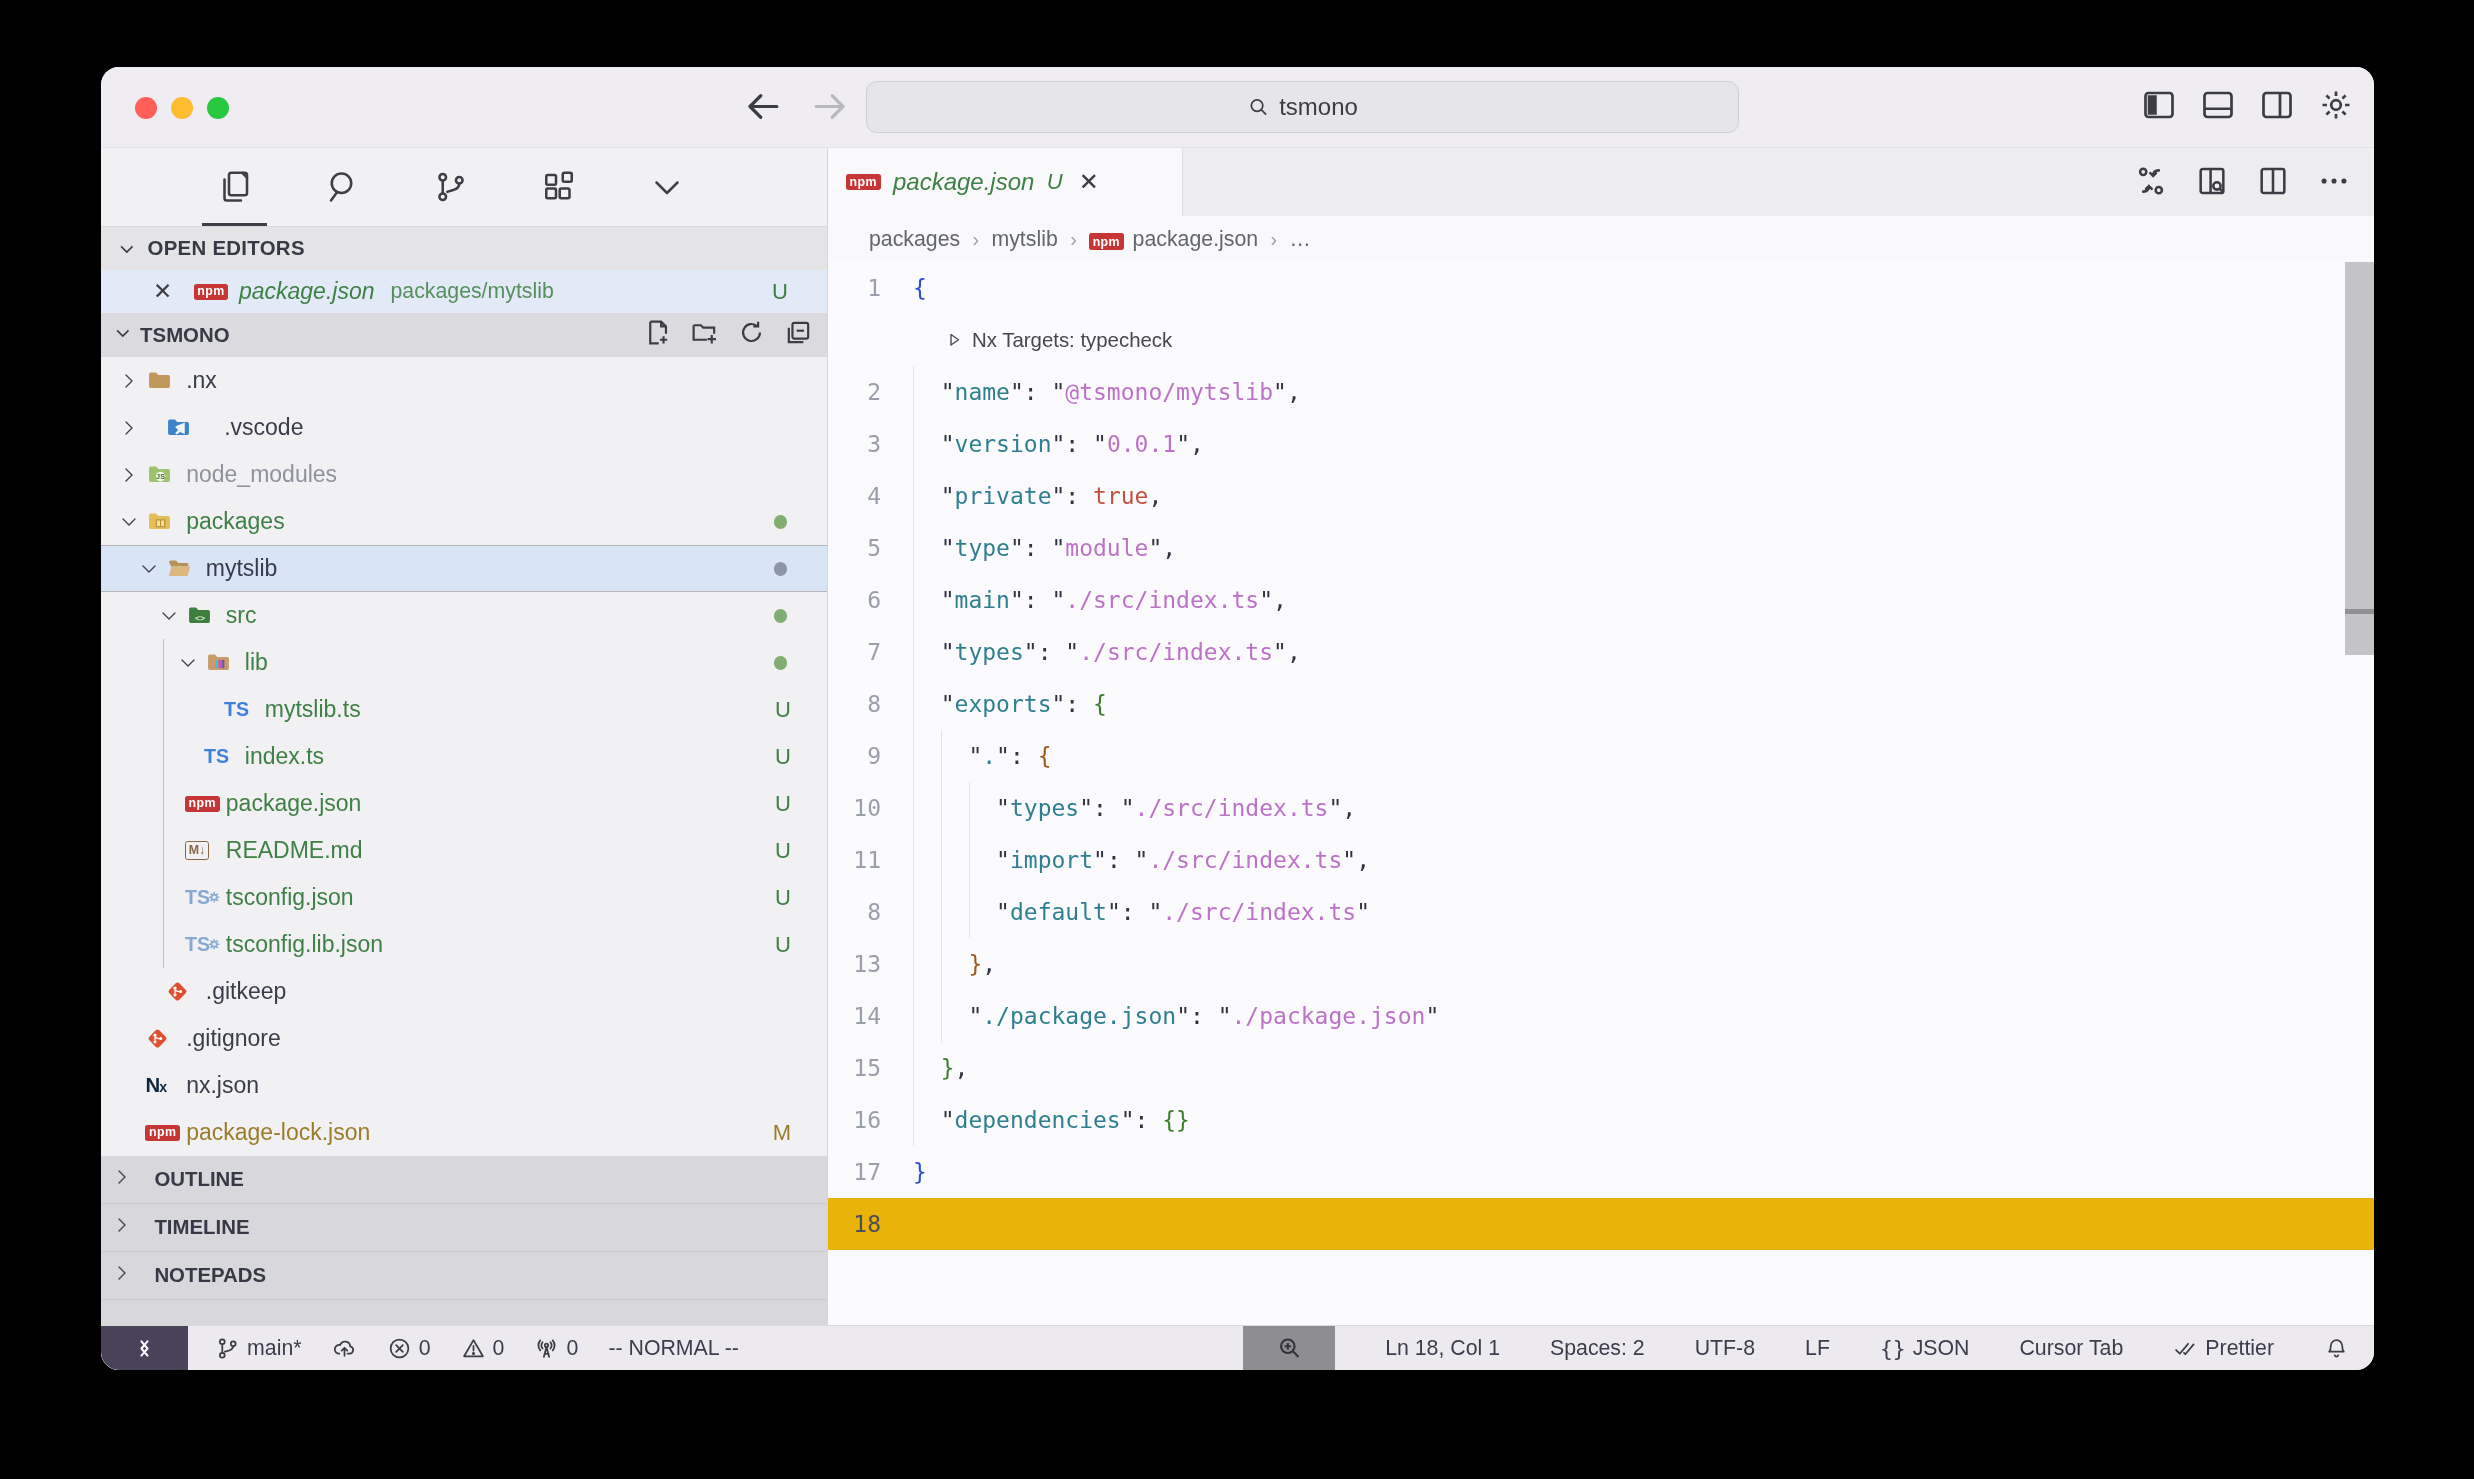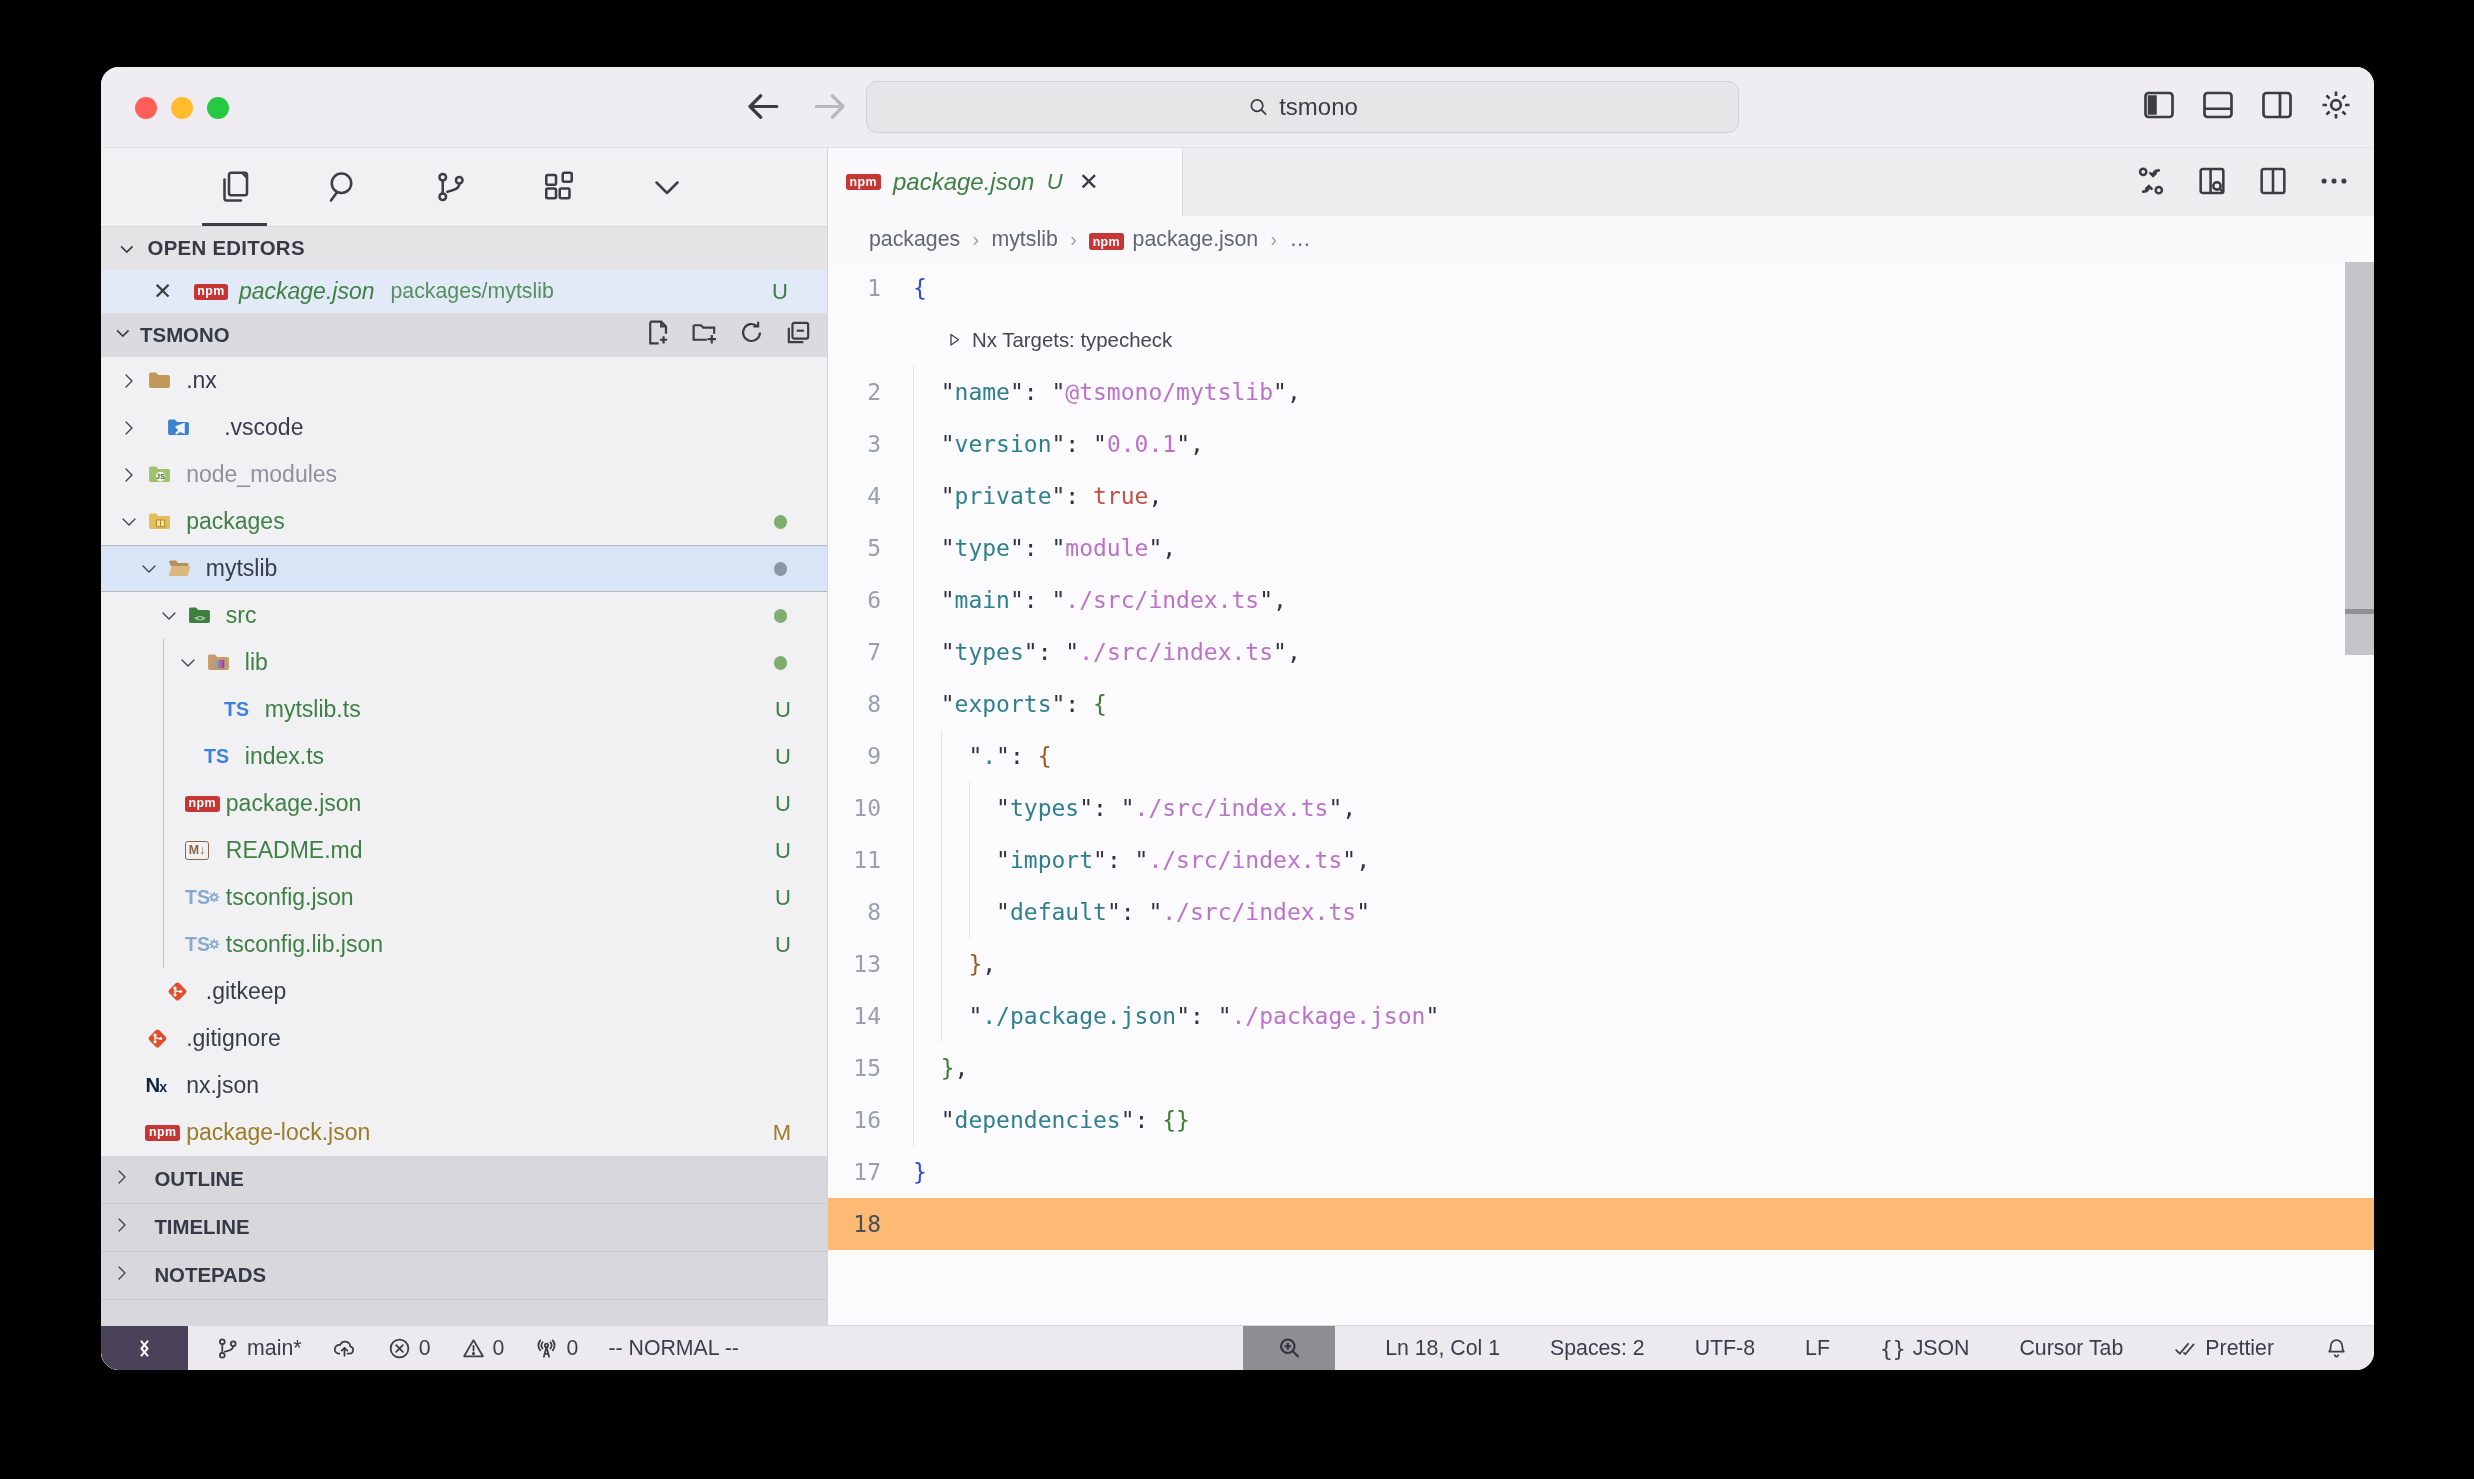--- a/index.html
+++ b/index.html
@@ -63,21 +63,21 @@
   .tab-name{font-style:italic;color:#3e8045;}
   .tab-dirty{font-style:italic;color:#3e8045;font-size:22px;}
   .tab-close{color:#3c3c44;font-size:24px;margin-left:3.6px;}
   .ed-actions{margin-left:auto;display:flex;align-items:center;gap:27px;padding-right:23px;}
   .ed-actions svg{width:34px;height:34px;}
   .breadcrumbs{height:46px;flex:0 0 46px;background:#f9f8fa;display:flex;align-items:center;
                font-size:21.3px;color:#62666f;padding-left:41px;gap:12.4px;}
   .crumb-sep{color:#9b9fa8;font-size:19.6px;}
   .code-wrap{position:relative;flex:1;overflow:hidden;background:#fbfafc;}
   .code-row{display:flex;height:52px;line-height:52px;font-family:"DejaVu Sans Mono",monospace;font-size:23px;position:relative;}
-  .code-row.current{background:#fdba74;}
+  .code-row.current{background:#eab308;}
   .gutter{width:53px;flex:0 0 53px;text-align:right;padding-right:32px;color:#9aa0ab;}
   .code-row.current .gutter{color:#4a4f58;}
   .code-text{white-space:pre;position:relative;flex:1;}
   .guide{position:absolute;top:0;bottom:0;width:0.9px;background:#e4e4e7;}
   .tok-p{color:#2f3340;} .tok-k{color:#2e7f8f;} .tok-s{color:#bb72c8;} .tok-b{color:#bf5240;}
   .tok-c1{color:#2c4ddb;} .tok-c2{color:#3d7f2e;} .tok-c3{color:#9c5a1d;}
   .lens-row .code-text{font-family:"Liberation Sans",sans-serif;font-size:20.4px;color:#45484f;padding-left:32px;display:flex;align-items:center;gap:9px;}
   .scrollbar{position:absolute;right:0;top:0;width:29px;bottom:0;}
   .sb-thumb{position:absolute;left:0;right:0;top:0;height:393px;background:#c4c3c7;}
   .sb-mark{position:absolute;left:0;right:0;top:347px;height:5.3px;background:#8f8f94;}

